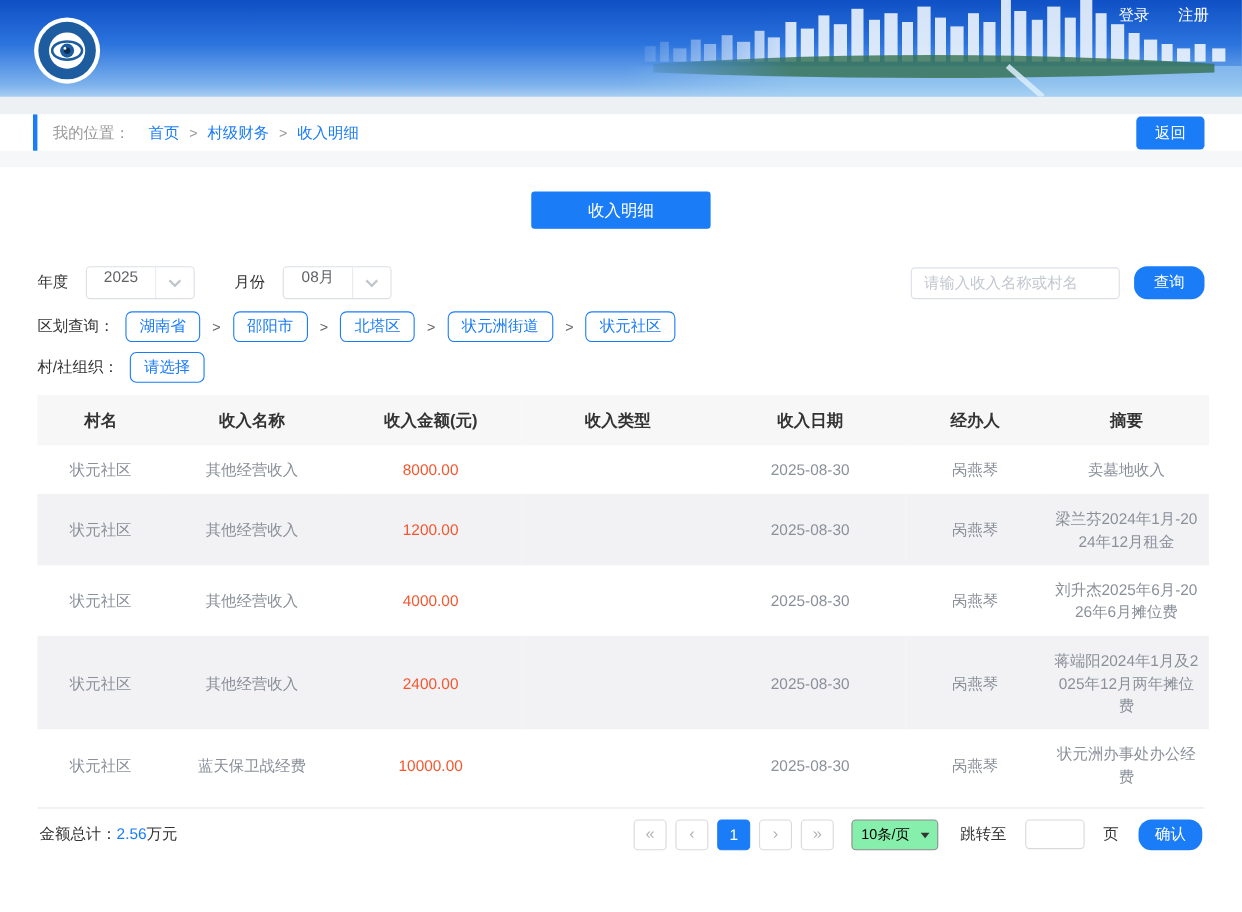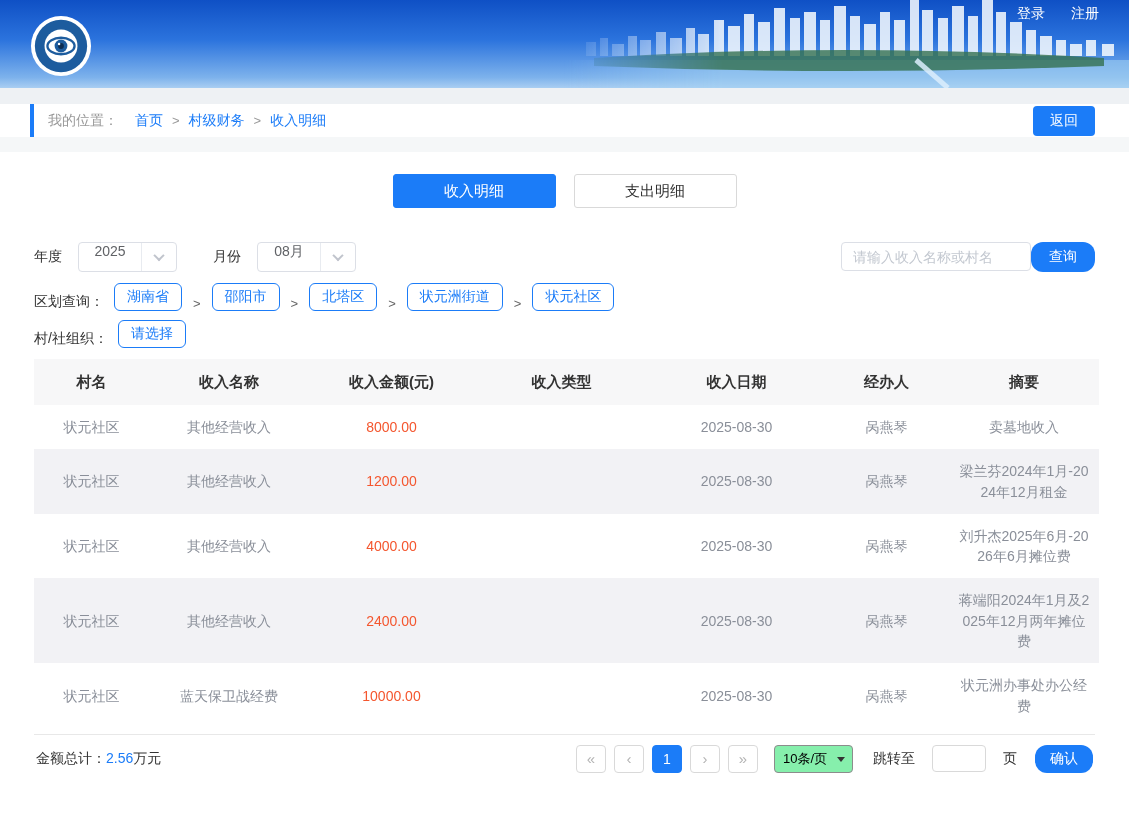--- a/index.html
+++ b/index.html
@@ -73,33 +73,33 @@
     height: 30px; border: 1px solid #dcdfe6; border-radius: 4px; background: #fff;
     display: flex; cursor: pointer;
   }
   .sel-value { padding: 0 14px; color: #606266; min-width: 62px; text-align: center; font-size: 14px; }
   .sel-divider { width: 1px; height: 28px; background: #e8ebf0; }
   .sel-arrow { width: 34px; height: 28px; display: flex; align-items: center; justify-content: center; }
   .chev-down {
     width: 8px; height: 8px; border-right: 2px solid #c0c4cc; border-bottom: 2px solid #c0c4cc;
     transform: rotate(45deg) translate(-1px,-1px);
   }
-  .search-box { margin-left: auto; display: flex; align-items: flex-start; }
+  .search-box { margin-left: auto; display: flex; align-items: center; gap: 13px; }
   .search-input {
     width: 190px; height: 29px; border: 1px solid #dcdfe6; border-radius: 4px;
     padding: 0 11px; font-size: 14px; color: #333; font-family: inherit; outline: none;
   }
   .search-input::placeholder { color: #c3c8d0; }
   .btn-primary {
     background: #1b7cf8; color: #fff; border: none; border-radius: 12px;
     height: 30px; padding: 0 18px; font-size: 14px; cursor: pointer; font-family: inherit;
   }
 
   
-  .region-row, .org-row { display: flex; align-items: flex-end; font-size: 14px; color: #333; }
+  .region-row, .org-row { display: flex; align-items: center; font-size: 14px; color: #333; }
   .region-row { margin-top: 11px; }
   .org-row { margin-top: 9px; }
   .row-label { margin-right: 10px; }
   .pill {
     border: 1px solid #1b7cf8; color: #1b7cf8; background: #fff;
     border-radius: 6px; padding: 4px 12px; font-size: 14px; cursor: pointer; font-family: inherit;
   }
   .pill-sep { margin: 0 11px; color: #666; font-size: 13px; }
 
   
@@ -235,21 +235,20 @@
   <a href="#" class="crumb-link">收入明细</a>
   <button class="back-btn">返回</button>
 </div>
 
 <div class="gap-strip-b"></div>
 
 <main class="content">
 
   <div class="tabs">
     <button class="tab active">收入明细</button>
-    <button class="tab inactive">支出明细</button>
   </div>
 
   <div class="filter-row">
     <span class="filter-label">年度</span>
     <div class="ui-select">
       <span class="sel-value">2025</span>
       <span class="sel-divider"></span>
       <span class="sel-arrow">
           <span class="chev-down"></span>
         </span>

